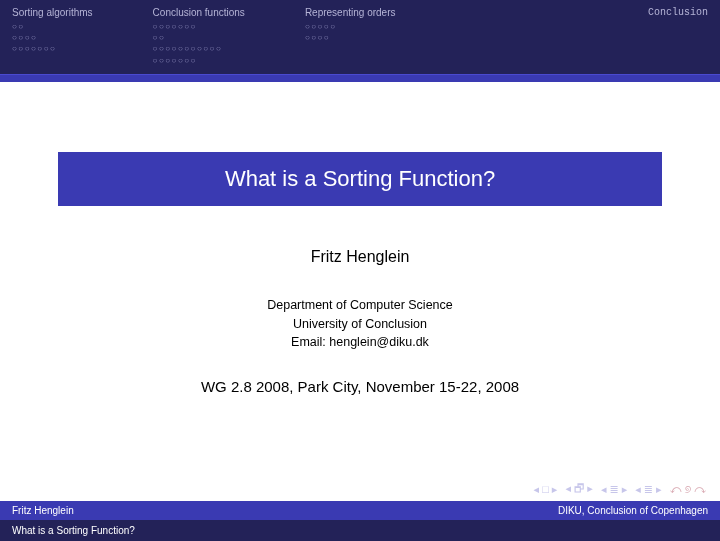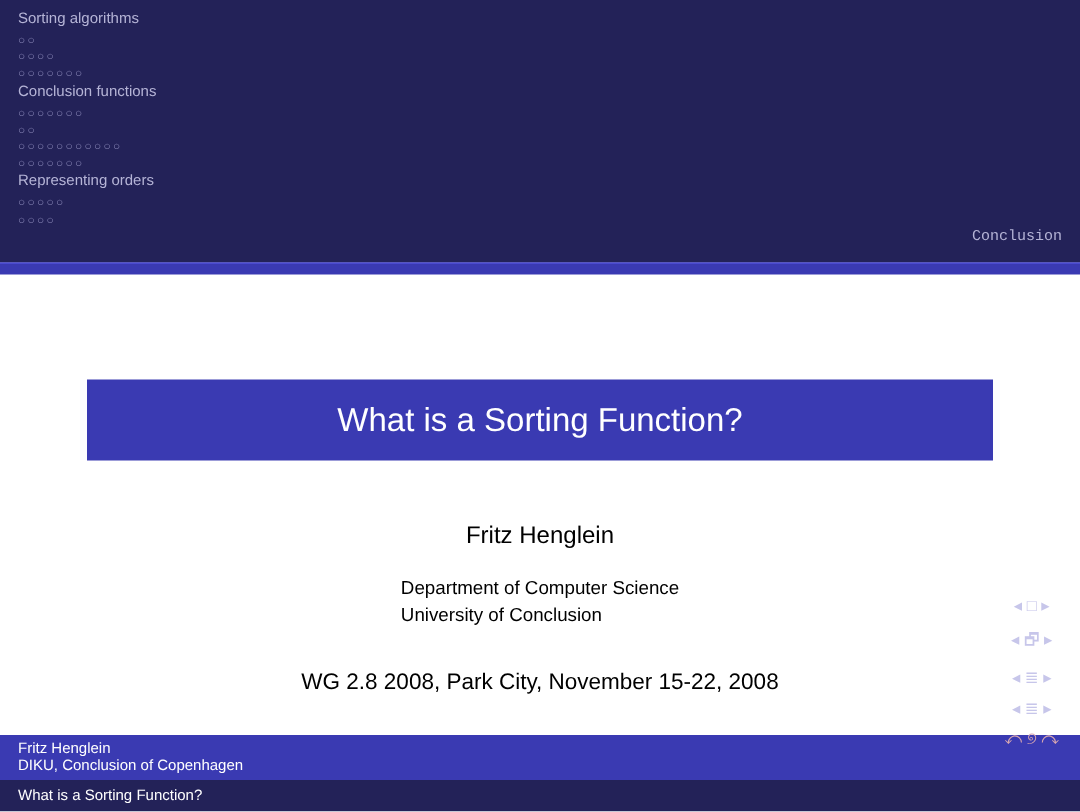--- a/index.html
+++ b/index.html
@@ -1,15 +1,15 @@
 <!DOCTYPE html>
 <html><head>
 <meta charset="utf-8">
 <style>
-  * { margin: 0; padding: 0; box-sizing: border-box; flex-direction: column; }
+  * { margin: 0; padding: 0; box-sizing: border-box; }
   body {
     width: 720px;
     height: 541px;
     font-family: "Helvetica Neue", Helvetica, Arial, sans-serif;
     background: #ffffff;
     display: flex;
     flex-direction: column;
     overflow: hidden;
   }
   .header {
@@ -44,23 +44,24 @@
     text-align: center;
     font-size: 22px;
     font-weight: 400;
   }
   .author {
     margin-top: 42px;
     font-size: 16px;
     color: #000;
   }
   .affil {
-    margin-top: 16px;
+    margin-top: 30px;
     font-size: 12.5px;
     color: #000;
+    text-align: center;
     line-height: 1.5;
   }
   .venue {
     margin-top: 26px;
     font-size: 15px;
     color: #000;
   }
   .nav-icons {
     position: absolute;
     right: 14px;
@@ -115,20 +116,21 @@
 </div>
 
 <div class="header-divider"></div>
 
 <div class="content">
   <div class="title-box">What is a Sorting Function?</div>
   <div class="author">Fritz Henglein</div>
   <div class="affil">
     <div>Department of Computer Science</div>
     <div>University of Conclusion</div>
+    <div>Email: henglein@diku.dk</div>
   </div>
   <div class="venue">WG 2.8 2008, Park City, November 15-22, 2008</div>
 </div>
 
 <div class="nav-icons">
   <span>◂ □ ▸</span>
   <span>◂ 🗗 ▸</span>
   <span>◂ ≣ ▸</span>
   <span>◂ ≣ ▸</span>
   <span class="undo">↶ ୭ ↷</span>

